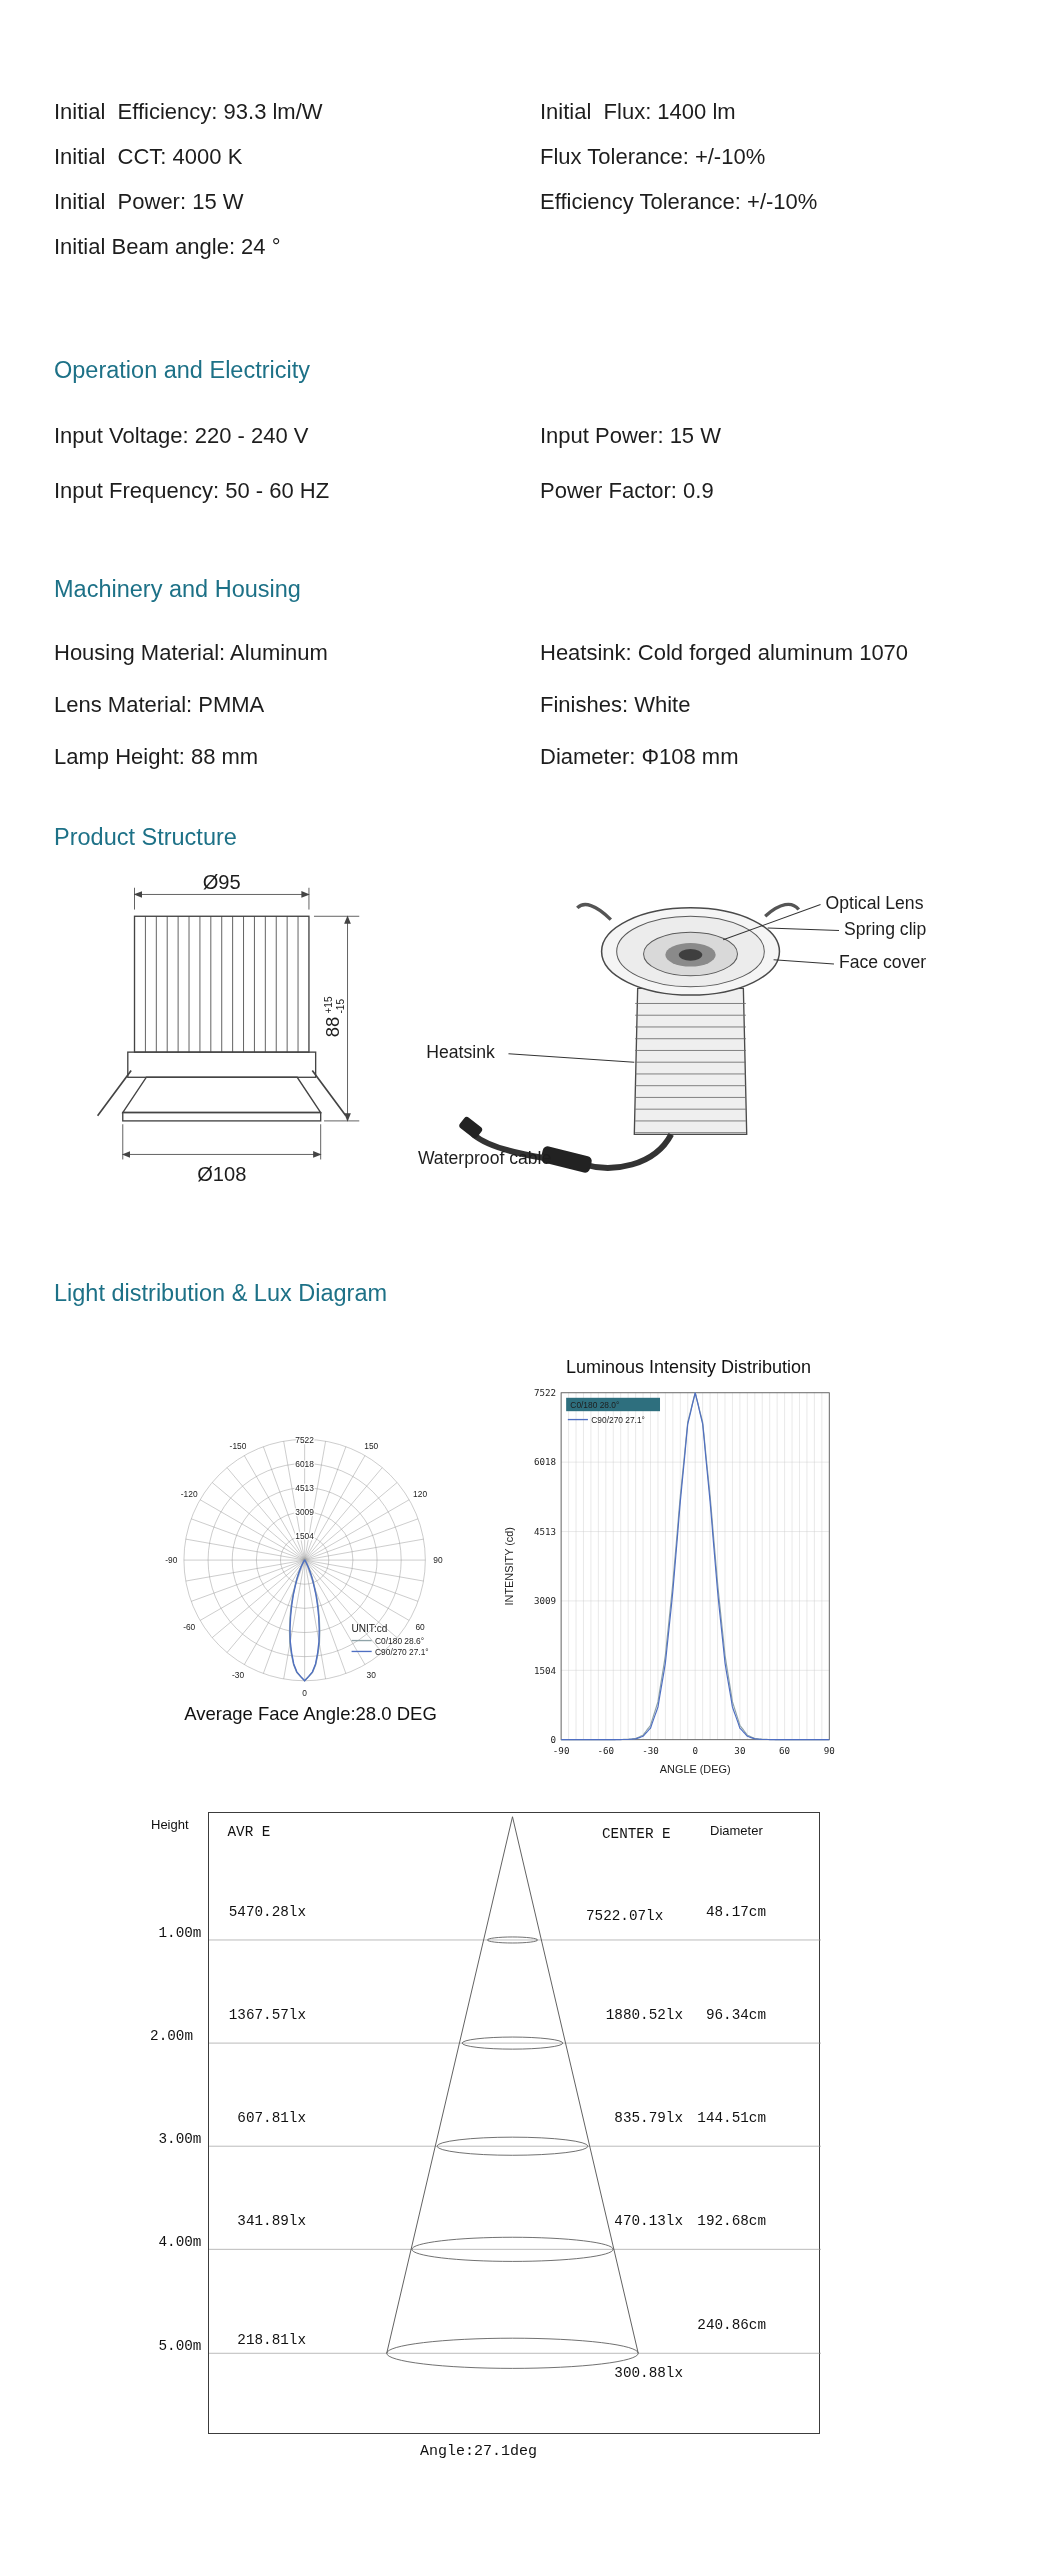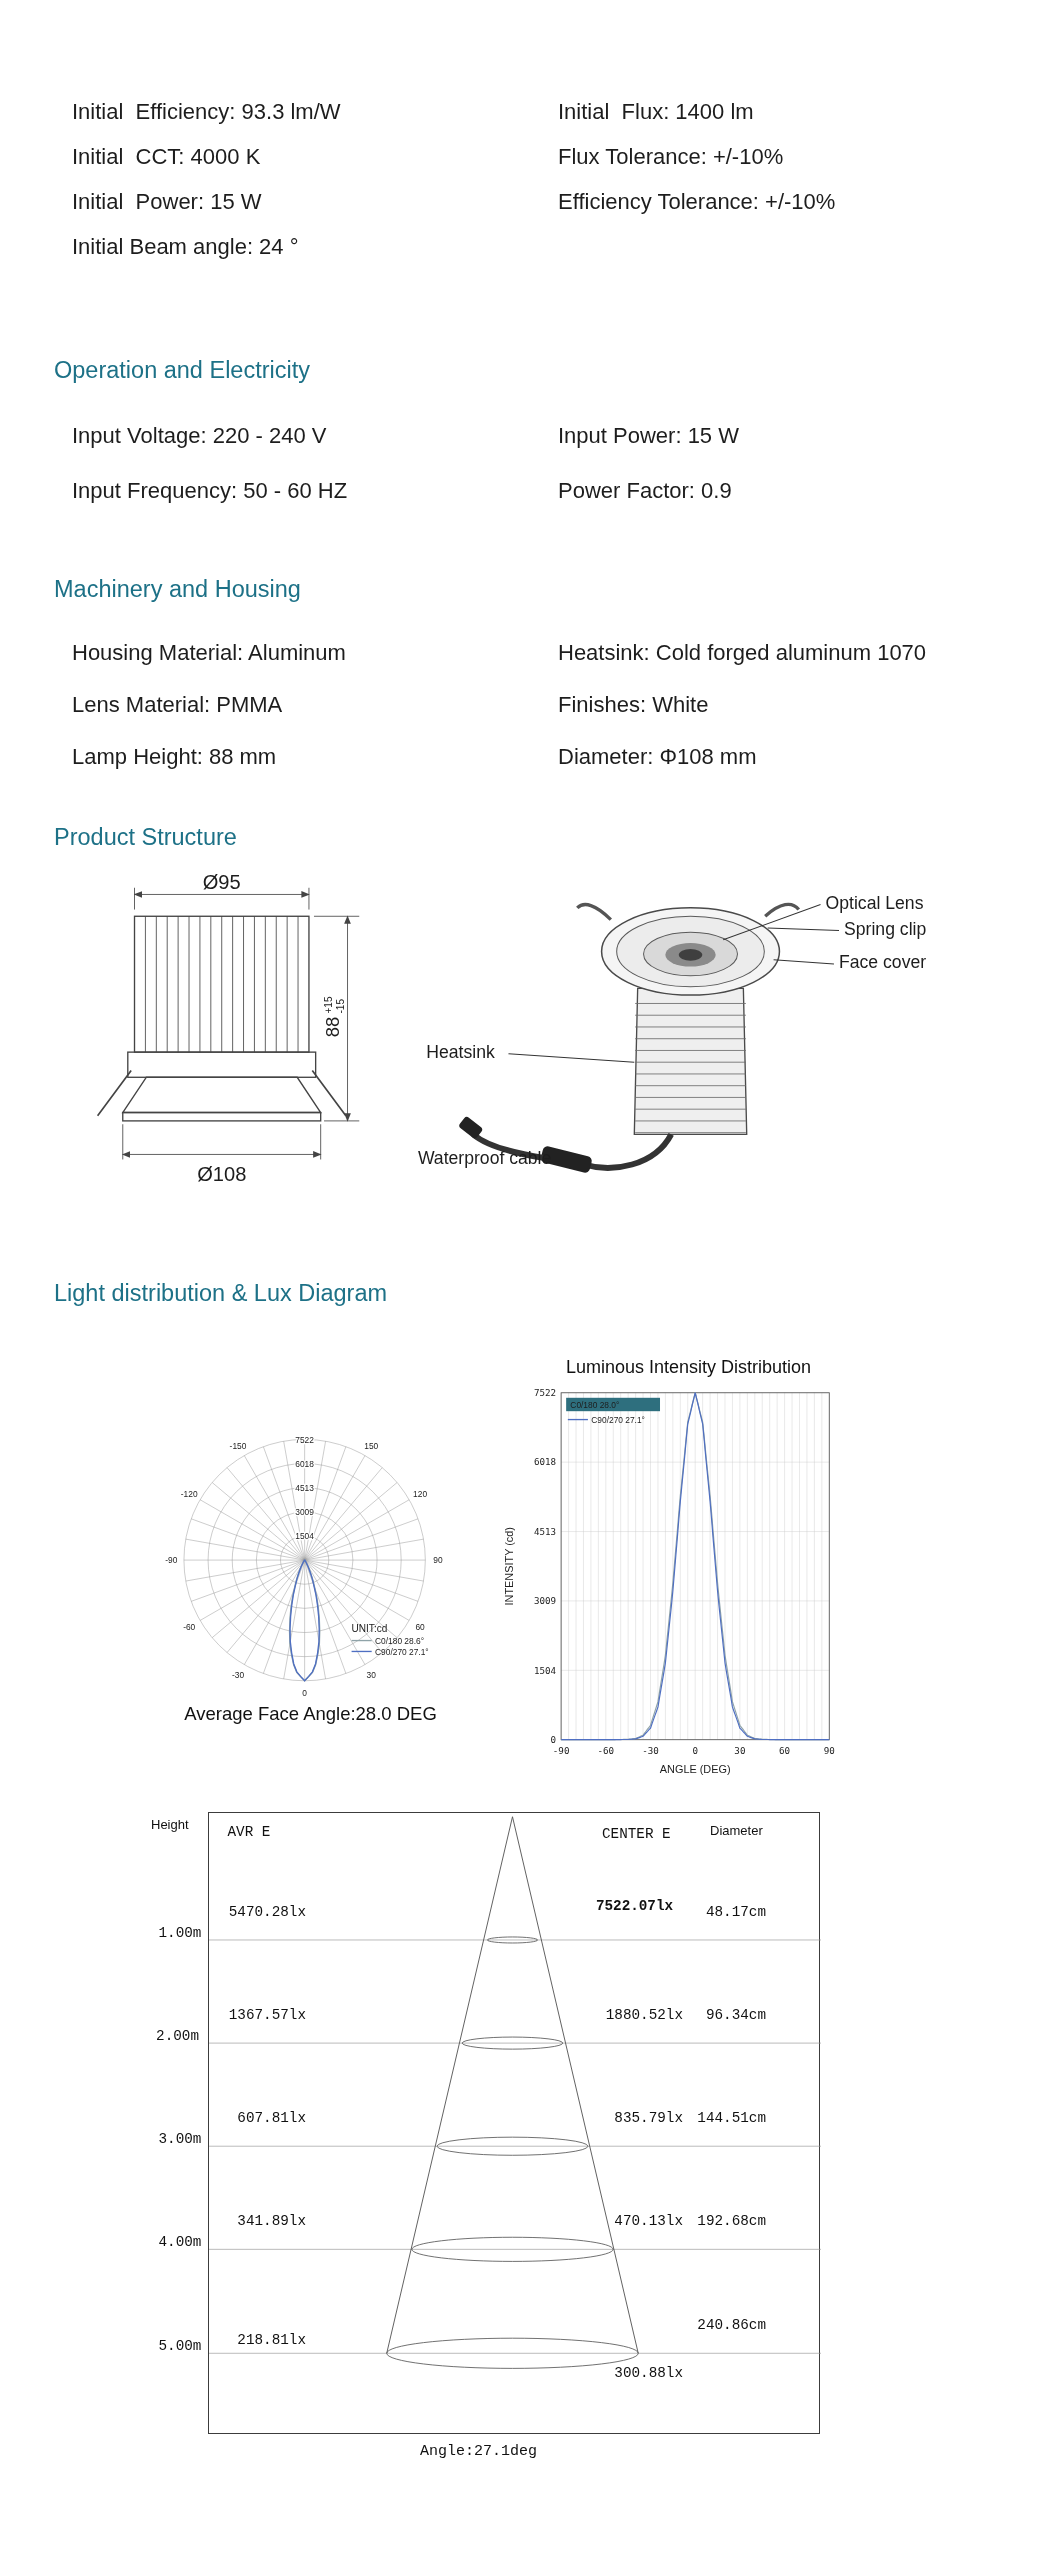--- a/index.html
+++ b/index.html
@@ -3,21 +3,21 @@
 <meta charset="utf-8">
 <style>
   * { box-sizing: border-box; }
   html, body { margin:0; padding:0; background:#ffffff; }
   body {
     position:relative; width:1040px; height:2576px; overflow:hidden;
     font-family:"Liberation Sans", sans-serif; color:#1d1d1d;
   }
   .sec { position:absolute; left:54px; right:34px; }
   .sec-title { margin:0; font-size:23.5px; font-weight:400; line-height:28.5px; color:var(--accent,#1d7187); }
-  .spec-grid { display:grid; grid-template-columns:486px 1fr;margin-left:18px; }
+  .spec-grid { display:grid; grid-template-columns:486px 1fr; }
   .spec { font-size:22px; white-space:pre-wrap; }
   .gap-40 { margin-top:34px; } .gap-28 { margin-top:23.5px; }
   .rows-54 .spec { line-height:45px; }
   .rows-66 .spec { line-height:55px; }
   .rows-62 .spec { line-height:52px; }
   .abs { position:absolute; }
   svg { position:absolute; overflow:visible; }
   svg text { font-family:"Liberation Sans", sans-serif; fill:#1d1d1d; }
   svg text.mono, .mono { font-family:"DejaVu Sans Mono", monospace; }
   .chart-title { font-size:18px; text-align:center; color:#111; }
@@ -285,35 +285,35 @@
         <ellipse cx="362" cy="151" rx="30.000276000000003" ry="3.6000331200000004" fill="none" stroke="#555" stroke-width="1"></ellipse>
         <ellipse cx="362" cy="274" rx="60.000552000000006" ry="7.200066240000001" fill="none" stroke="#555" stroke-width="1"></ellipse>
         <ellipse cx="362" cy="397" rx="90.000828" ry="10.800099359999999" fill="none" stroke="#555" stroke-width="1"></ellipse>
         <ellipse cx="362" cy="520" rx="120.00110400000001" ry="14.400132480000002" fill="none" stroke="#555" stroke-width="1"></ellipse>
         <ellipse cx="362" cy="644" rx="150.007608" ry="18.00091296" fill="none" stroke="#555" stroke-width="1"></ellipse>
       </svg>
     <div class="lux-mono" style="left:18.5px;  top:10px">AVR E</div>
     <div class="lux-mono" style="left:393px; top:11.7px">CENTER E</div>
     <div class="lux-sans" style="left:501px; top:10px">Diameter</div>
   <div class="lux-mono" style="position: absolute; top: 90px; left: 0px; width: 97px; text-align: right;">5470.28lx</div>
-      <div class="lux-mono" style="position: absolute; top: 84px; left: 377px; width: 97px; text-align: center; font-weight: bold;">7522.07lx</div>
+      <div class="lux-mono" style="position: absolute; top: 94px; left: 377px; width: 97px; text-align: left;">7522.07lx</div>
       <div class="lux-mono" style="position: absolute; top: 90px; left: 463px; width: 94px; text-align: right;">48.17cm</div>
       <div class="lux-mono" style="position: absolute; top: 193px; left: 0px; width: 97px; text-align: right;">1367.57lx</div>
       <div class="lux-mono" style="position: absolute; top: 193px; left: 377px; width: 97px; text-align: right;">1880.52lx</div>
       <div class="lux-mono" style="position: absolute; top: 193px; left: 463px; width: 94px; text-align: right;">96.34cm</div>
       <div class="lux-mono" style="position: absolute; top: 296px; left: 0px; width: 97px; text-align: right;">607.81lx</div>
       <div class="lux-mono" style="position: absolute; top: 296px; left: 377px; width: 97px; text-align: right;">835.79lx</div>
       <div class="lux-mono" style="position: absolute; top: 296px; left: 463px; width: 94px; text-align: right;">144.51cm</div>
       <div class="lux-mono" style="position: absolute; top: 399px; left: 0px; width: 97px; text-align: right;">341.89lx</div>
       <div class="lux-mono" style="position: absolute; top: 399px; left: 377px; width: 97px; text-align: right;">470.13lx</div>
       <div class="lux-mono" style="position: absolute; top: 399px; left: 463px; width: 94px; text-align: right;">192.68cm</div>
       <div class="lux-mono" style="position: absolute; top: 518px; left: 0px; width: 97px; text-align: right;">218.81lx</div>
       <div class="lux-mono" style="position: absolute; top: 503px; left: 377px; width: 97px; text-align: right; margin-top: 48px;">300.88lx</div>
       <div class="lux-mono" style="position: absolute; top: 503px; left: 463px; width: 94px; text-align: right;">240.86cm</div>
     </div>
 <div class="lux-mono" style="position: absolute; top: 112px; left: 8.4px; width: 67px; text-align: right;">1.00m</div>
-    <div class="lux-mono" style="position: absolute; top: 215px; left: 6px; width: 67px; text-align: right;">2.00m</div>
+    <div class="lux-mono" style="position: absolute; top: 215px; left: 0; width: 67px; text-align: right;">2.00m</div>
     <div class="lux-mono" style="position: absolute; top: 318px; left: 8.4px; width: 67px; text-align: right;">3.00m</div>
     <div class="lux-mono" style="position: absolute; top: 421px; left: 8.4px; width: 67px; text-align: right;">4.00m</div>
     <div class="lux-mono" style="position: absolute; top: 525px; left: 8.4px; width: 67px; text-align: right;">5.00m</div>
   </div>
 <div class="lux-angle">Angle:27.1deg</div>
 
 
 </body></html>

